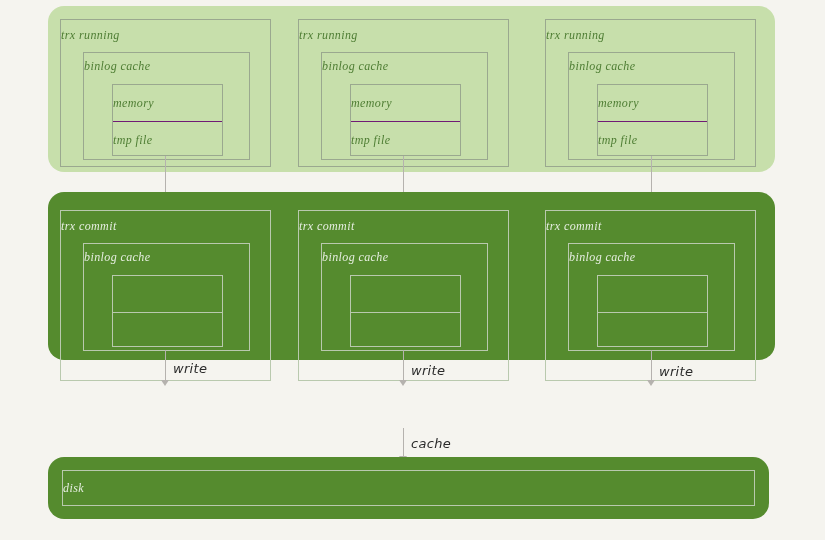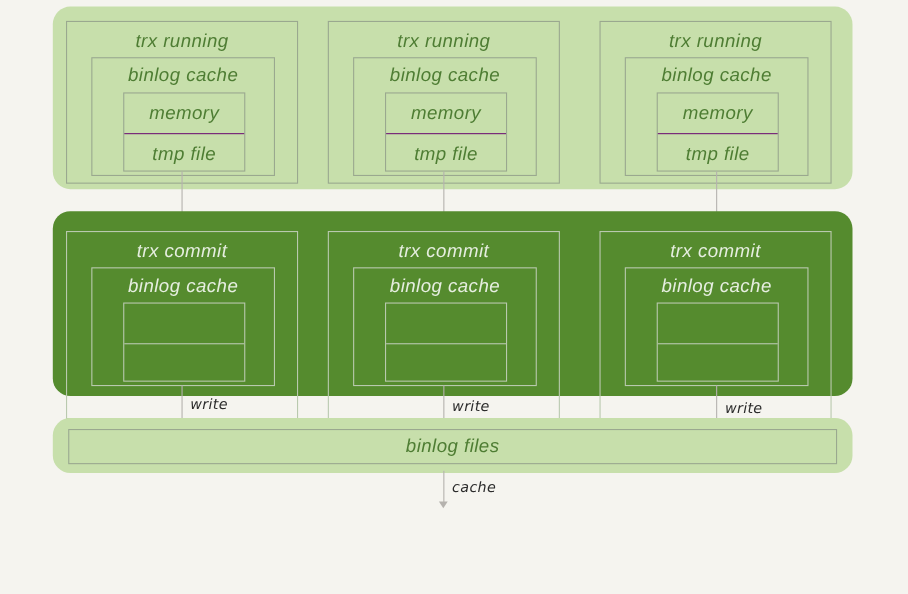--- a/index.html
+++ b/index.html
@@ -45,23 +45,23 @@
   .box {
     position: absolute;
     box-sizing: border-box;
     border: 1px solid #9aa88f;
   }
   .box-dark {
     border: 1px solid #b9c9ae;
   }
   .box-label {
     display: block;
-    text-align: center;
-    font-family: Liberation Sans, sans-serif;
-    font-size: 17px;
+    text-align: left;
+    font-family: Liberation Serif, serif;
+    font-size: 12px;
     font-style: italic;
     letter-spacing: 0.4px;
   }
   .lbl-on-light { color: #4e7d33; }
   .lbl-on-dark  { color: #e6eee0; }
 
   
   .trx-running {
     top: 13px;
     width: 211px;
@@ -278,24 +278,24 @@
   <div class="flow-label" style="left:173px; top:361px;">write</div>
 
   <div class="arrow" style="left:403px; top:350px; height:32px;"></div>
   <div class="arrowhead" style="left:399px; top:380px;"></div>
   <div class="flow-label" style="left:411px; top:363px;">write</div>
 
   <div class="arrow" style="left:651px; top:350px; height:32px;"></div>
   <div class="arrowhead" style="left:647px; top:380px;"></div>
   <div class="flow-label" style="left:659px; top:364px;">write</div>
 
-  <div class="band band-light" id="binlogfiles-band">
-    <div class="wide-inner" id="binlogfiles-inner">
-      <span class="box-label lbl-on-light">binlog files</span>
-    </div>
-  </div>
 
   <div class="arrow" style="left:403px; top:428px; height:30px;"></div>
   <div class="arrowhead" style="left:399px; top:456px;"></div>
   <div class="flow-label" style="left:411px; top:436px;">cache</div>
 
+  <div class="band band-dark" id="disk-band">
+    <div class="wide-inner" id="disk-inner">
+      <span class="box-label lbl-on-dark">disk</span>
+    </div>
+  </div>
 
 </div>
 
 </body></html>

